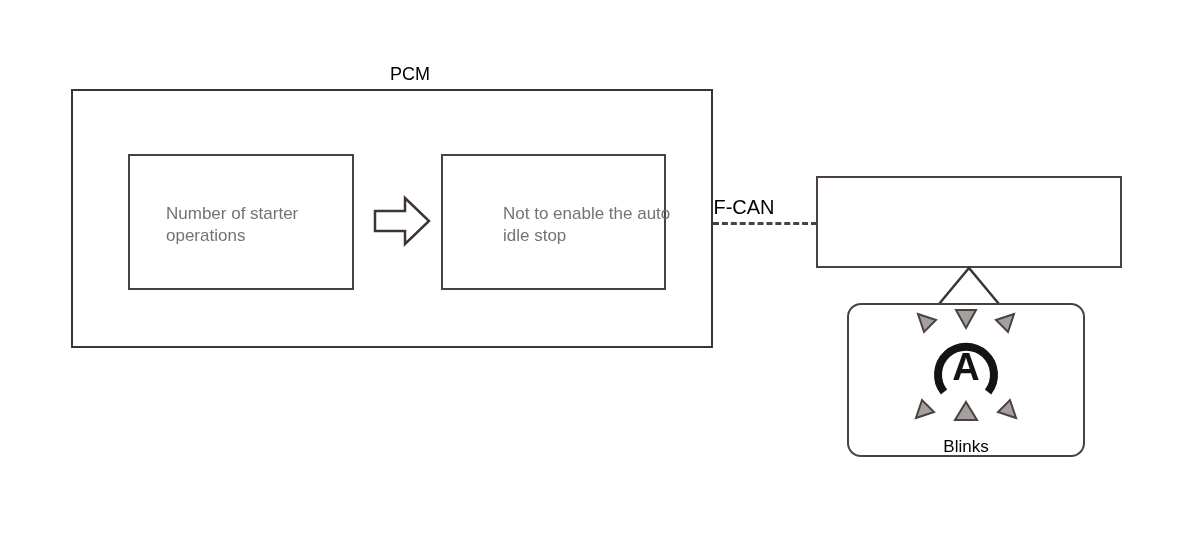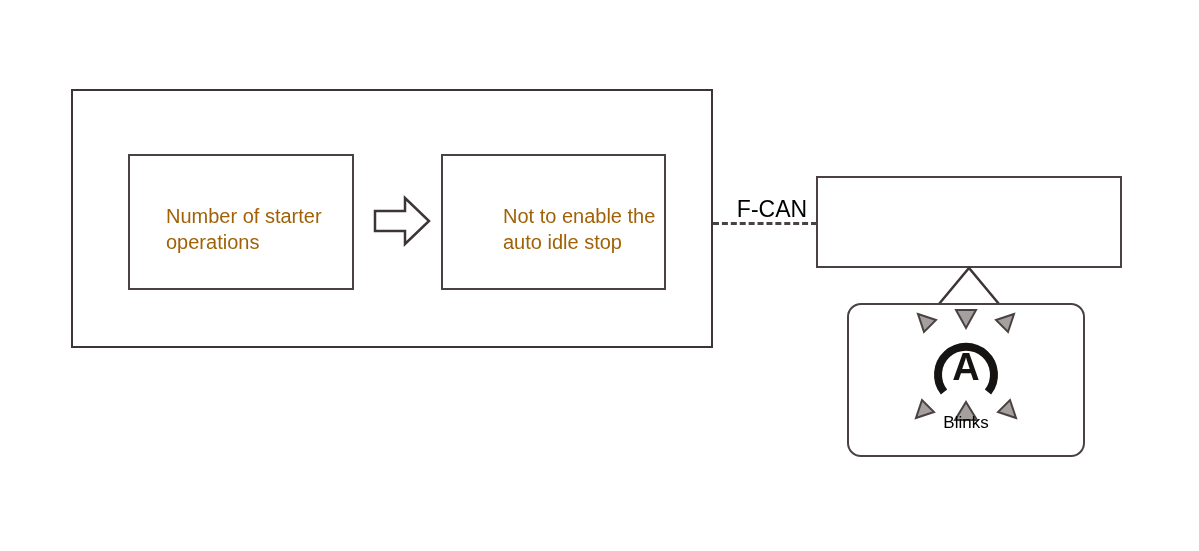--- a/index.html
+++ b/index.html
@@ -43,43 +43,43 @@
   .proc-box {
     position: absolute;
     border: 2.5px solid #4a4242;
     background: #ffffff;
     box-sizing: border-box;
   }
   #proc-box-1 { left: 128px; top: 154px; width: 226px; height: 136px; }
   #proc-box-2 { left: 441px; top: 154px; width: 225px; height: 136px; }
   .proc-text {
     position: absolute;
-    font-size: 20px;
-    color: #a16207;
+    font-size: 17px;
+    color: #737373;
     line-height: 1.3;
   }
   #proc-text-1 { left: 166px; top: 203px; width: 190px; }
   #proc-text-2 { left: 503px; top: 203px; width: 190px; }
 
   
   #flow-arrow {
     position: absolute;
     left: 373px;
     top: 195px;
     width: 58px;
     height: 52px;
   }
 
   
   #fcan-label {
-    left: 732px;
+    left: 704px;
     top: 195px;
     width: 80px;
     text-align: center;
-    font-size: 23px;
+    font-size: 20px;
   }
   #fcan-line {
     position: absolute;
     left: 713px;
     top: 222px;
     width: 104px;
     height: 0;
     border-top: 3px dashed #4a4242;
   }
 
@@ -124,31 +124,32 @@
   }
   #indicator-symbol {
     position: absolute;
     left: 900px;
     top: 308px;
     width: 132px;
     height: 116px;
   }
   #blinks-label {
     left: 847px;
-    top: 412px;
+    top: 436px;
     width: 238px;
     text-align: center;
     font-size: 17px;
   }
 </style>
 </head>
 <body>
 
 <div id="canvas">
 
+  <div class="lbl" id="pcm-title">PCM</div>
 
   <div id="pcm-box"></div>
 
   <div class="proc-box" id="proc-box-1"></div>
   <div class="proc-text" id="proc-text-1">Number of starter
 operations</div>
 
   <div id="flow-arrow">
     <svg width="58" height="52" viewBox="0 0 58 52">
       <polygon points="2,16 32,16 32,3 56,26 32,49 32,36 2,36" fill="#ffffff" stroke="#3d3535" stroke-width="2.5" stroke-linejoin="miter"></polygon>

